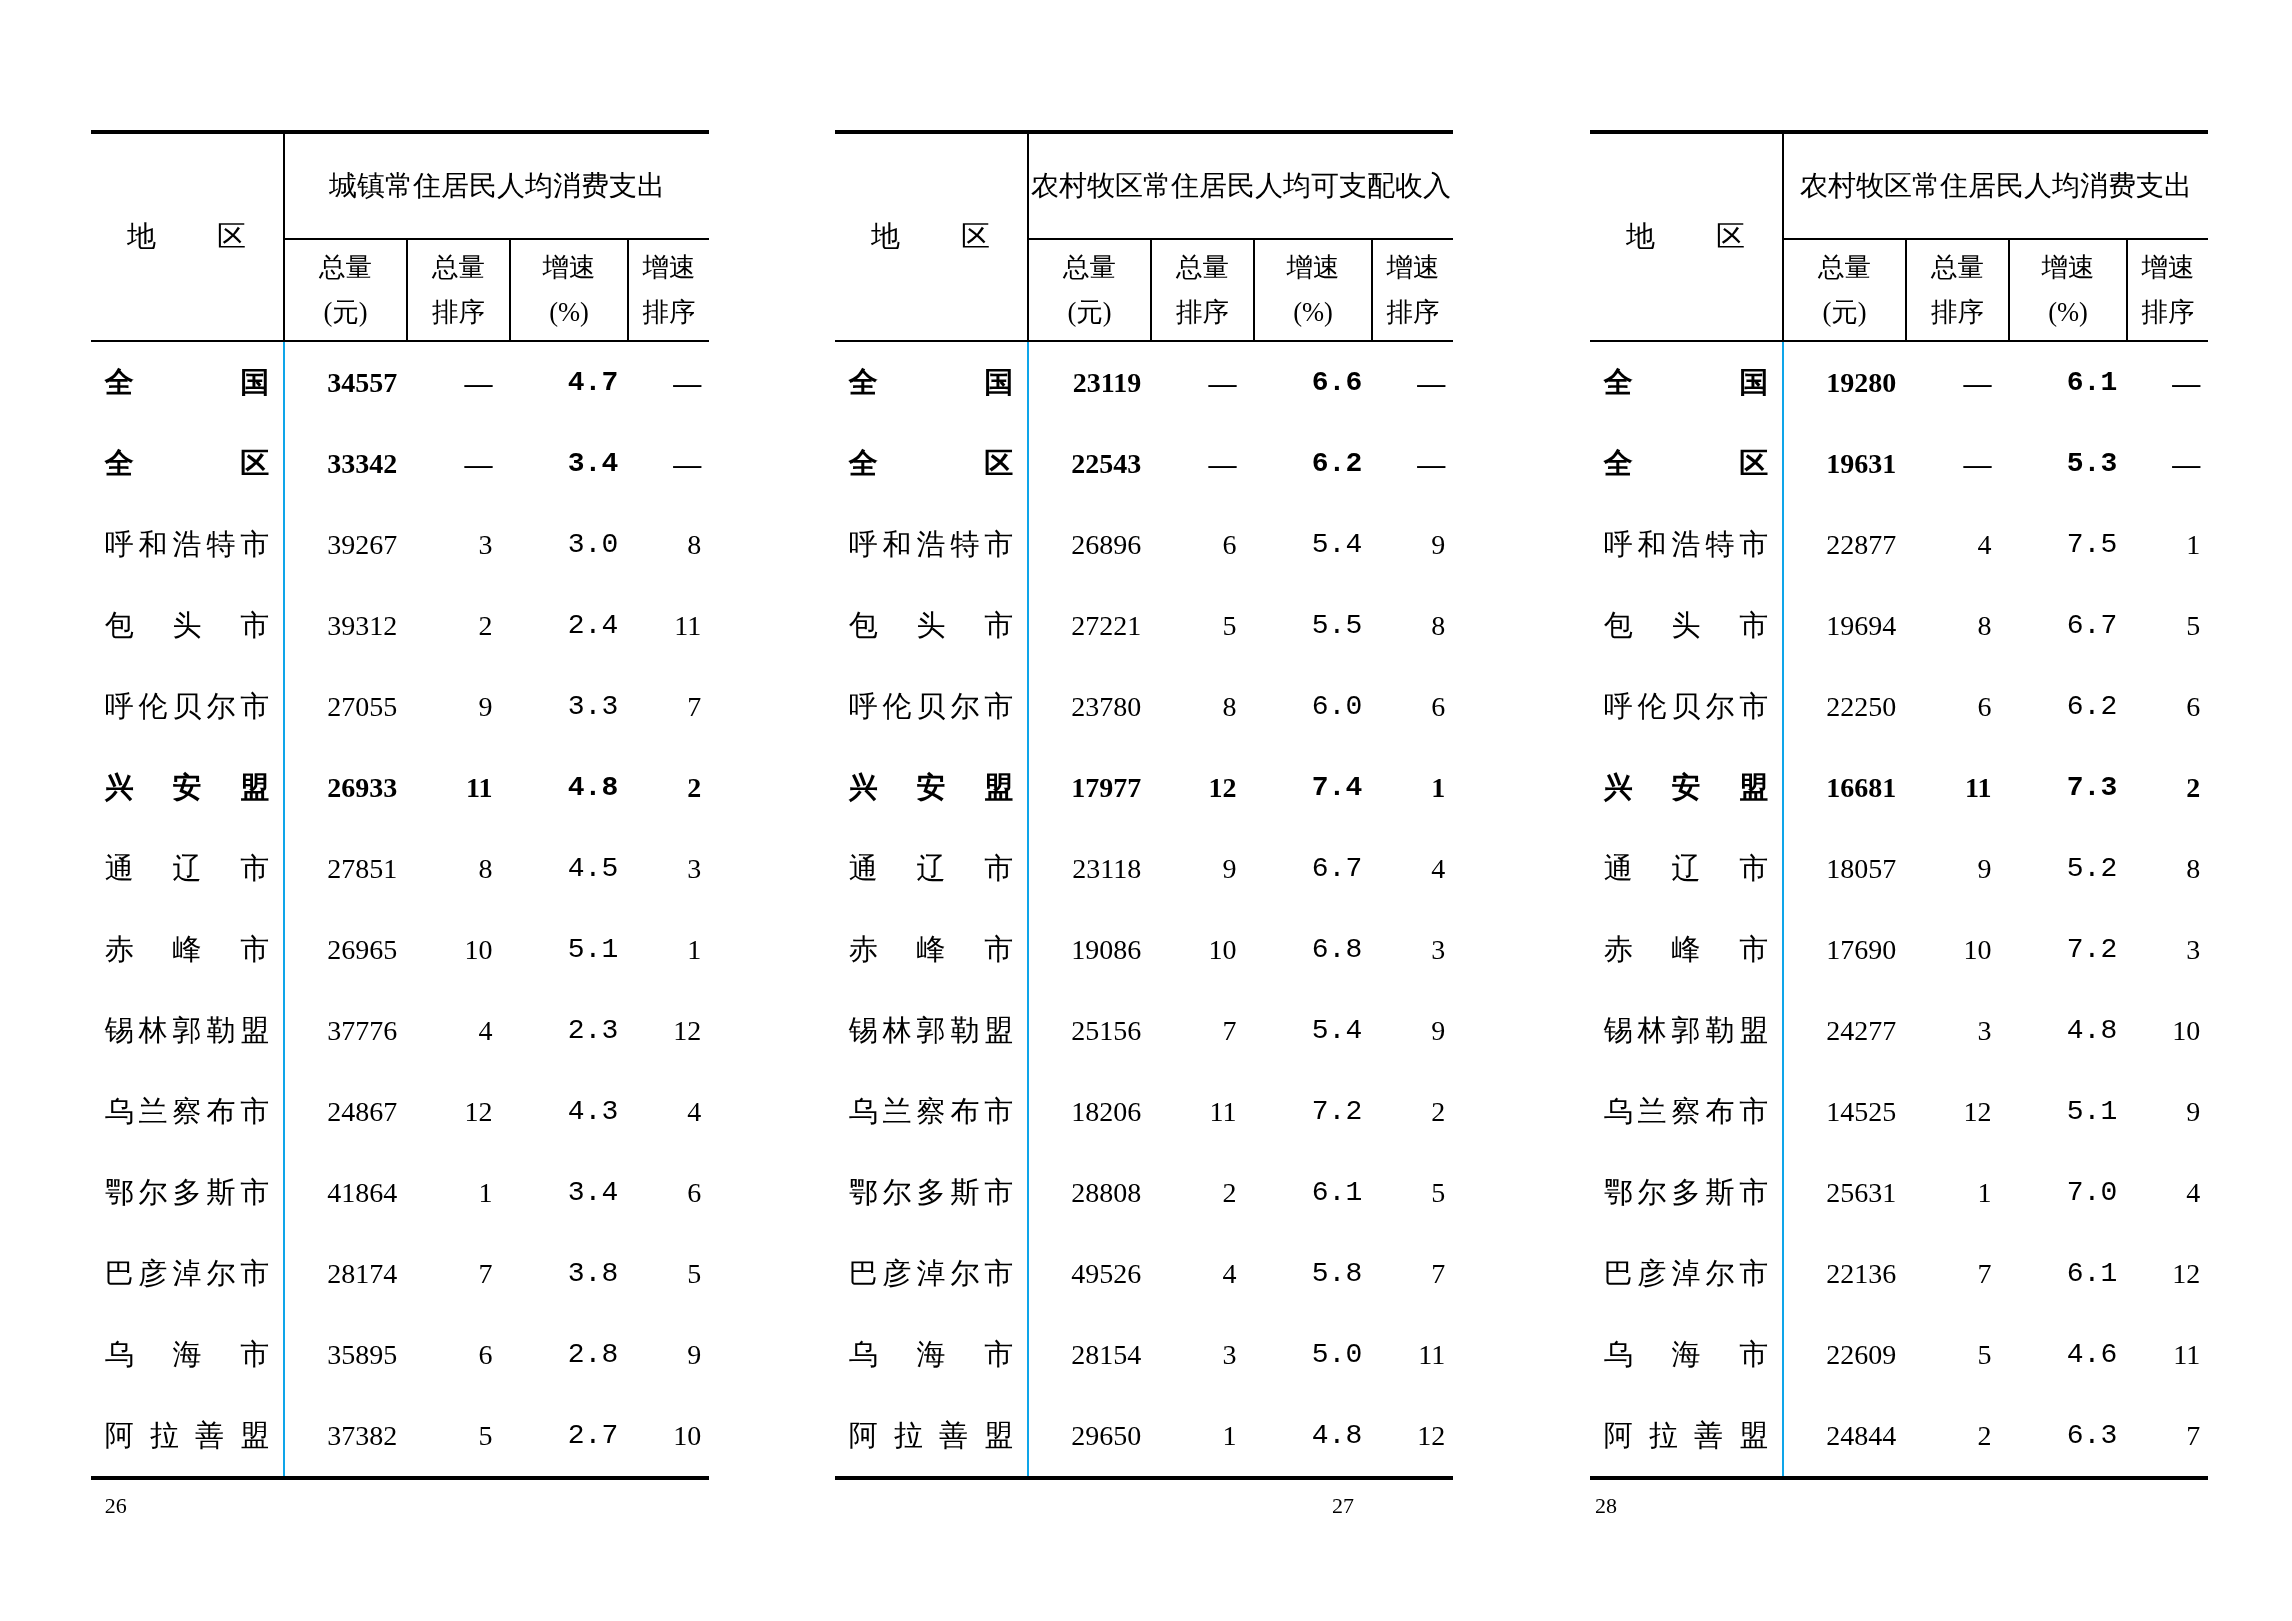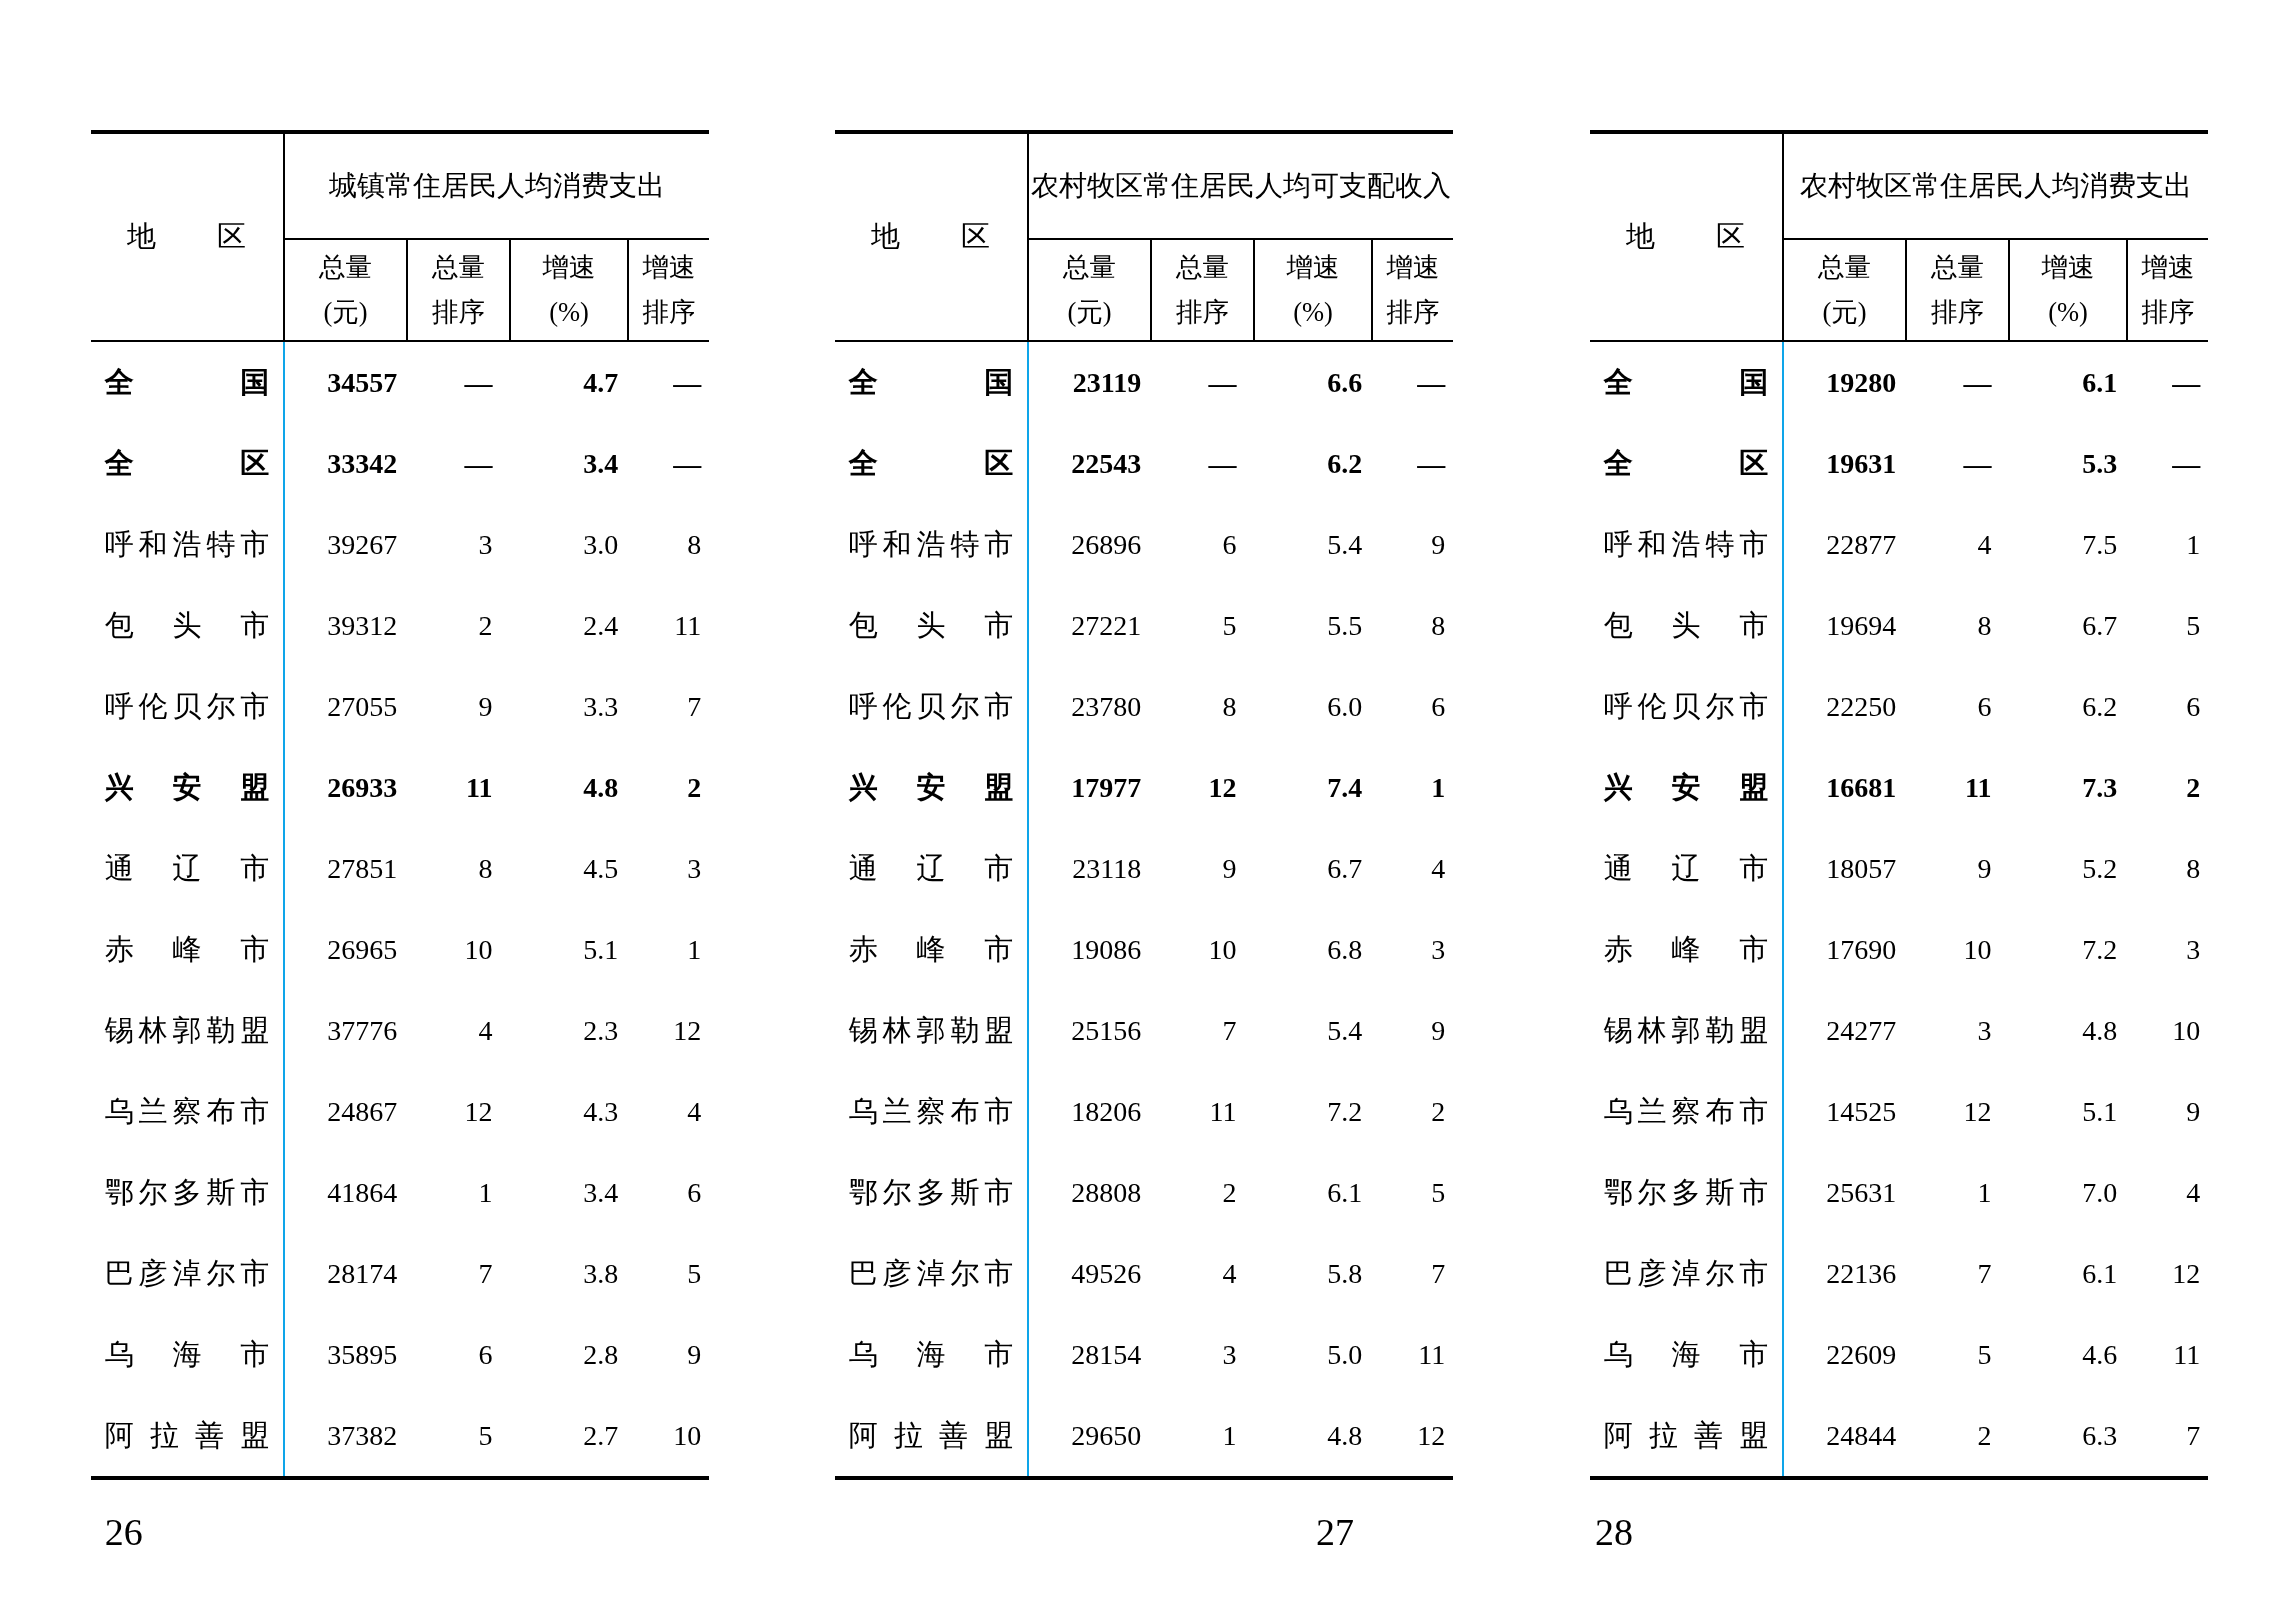--- a/index.html
+++ b/index.html
@@ -42,25 +42,25 @@
     height:79px;vertical-align:middle;font-size:28px;
   }
   tbody td.region{
     border-right:2px solid #0ea5e9;
     text-align:justify;text-align-last:justify;text-justify:inter-character;
     padding:0 13.7px 0 13.7px;font-size:29px;
   }
   tbody td.num{text-align:right;}
   tbody td.c1{padding-right:9.8px;}
   tbody td.c2{padding-right:17.6px;}
-  tbody td.c3{padding-right:9.8px;}
+  tbody td.c3{padding-right:9.8px;font-family:Liberation Mono, monospace;}
   tbody td.c4{padding-right:7.8px;}
   tbody tr.bold td{font-weight:700;}
 
-  .page-num{margin-top:30px;font-size:38px;}
+  .page-num{margin-top:13px;font-size:22px;}
   #t1 .page-num{text-align:left;padding-left:13.7px;}
   #t2 .page-num{text-align:right;padding-right:98px;}
   #t3 .page-num{text-align:left;padding-left:4.9px;}
 </style>
 </head>
 <body>
 
 <section class="table-page" id="t1">
   <table class="stats">
     <colgroup>

